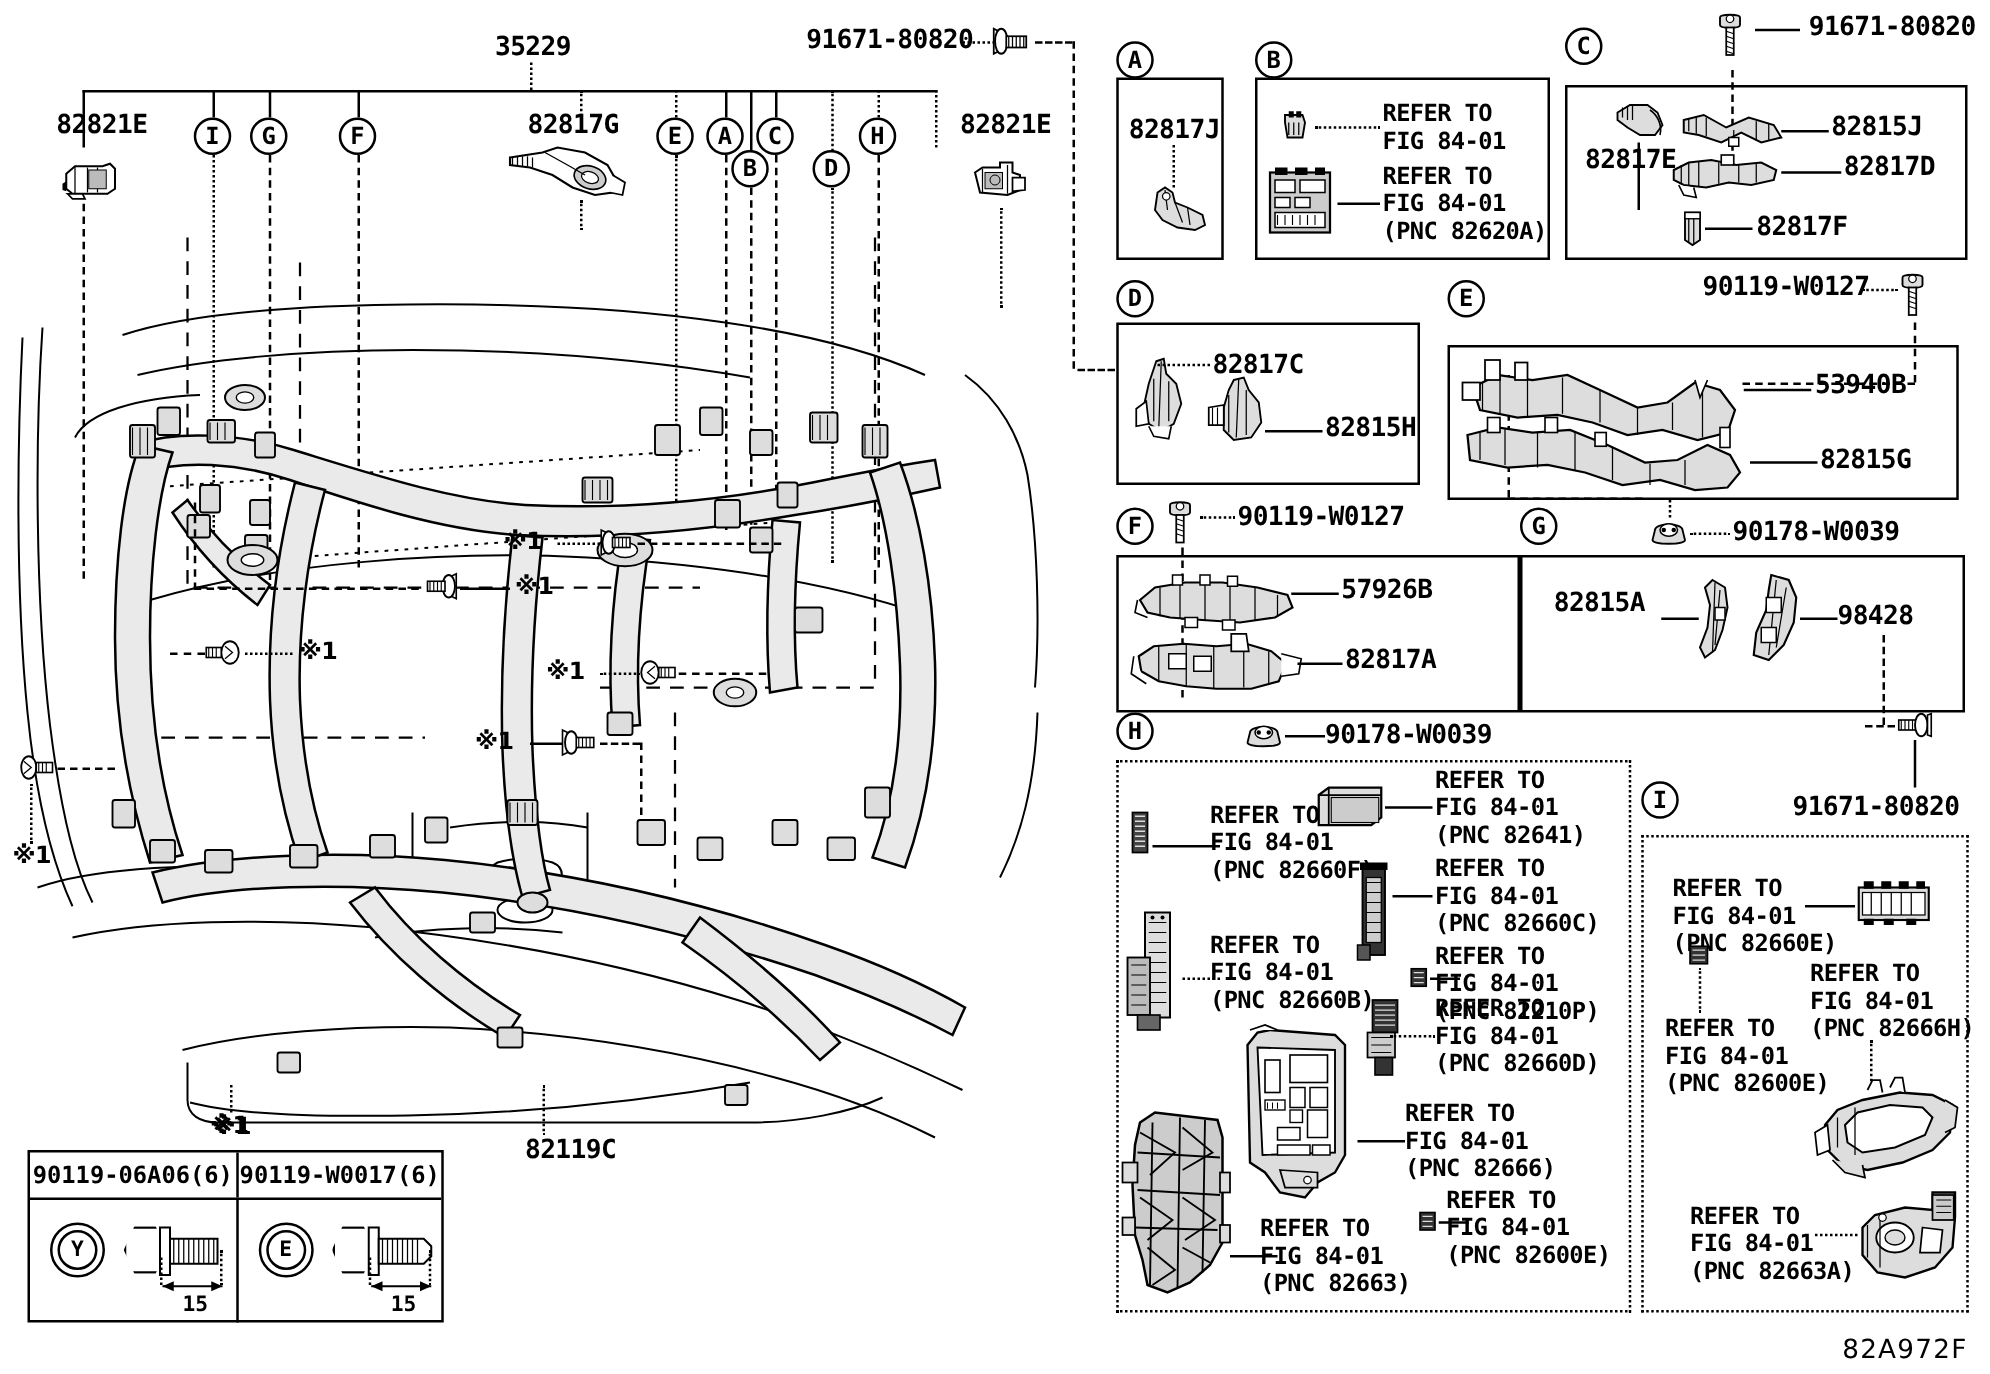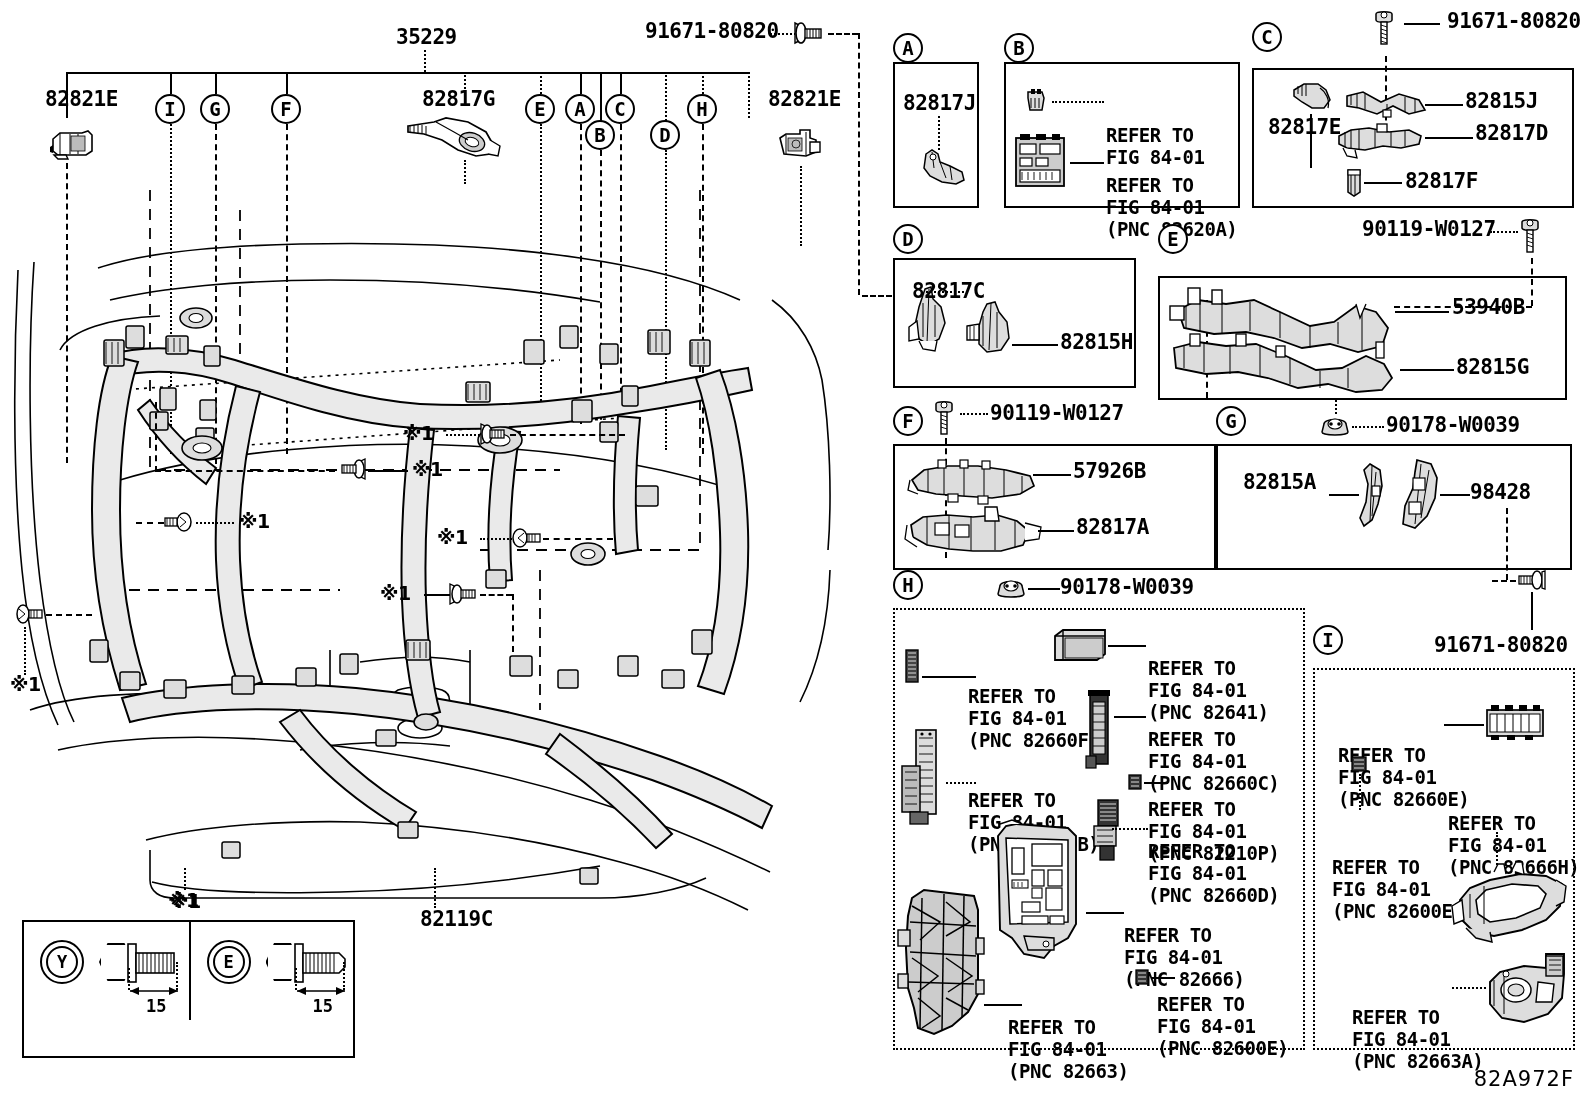--- a/index.html
+++ b/index.html
@@ -20,21 +20,21 @@
     position: absolute;
     font-family: "DejaVu Sans Mono", monospace;
     font-weight: bold;
     letter-spacing: -0.5px;
     white-space: nowrap;
     line-height: 1.12;
     color: #000;
   }
   .pn { font-size: 21px; }
   .pn-sm { font-size: 19px; }
-  .refer { font-size: 19px; line-height: 1.16; margin-top: 44px; }
+  .refer { font-size: 19px; line-height: 1.16; }
 
   
   .circ {
     position: absolute;
     width: 30px; height: 30px;
     border: 2.2px solid #000;
     border-radius: 50%;
     background: #fff;
     font-family: "DejaVu Sans Mono", monospace;
     font-size: 19px; font-weight: bold;
@@ -412,20 +412,24 @@
 
   <div class="lbl pn-sm star" style="left:168px;top:890px;">※1</div>
   <div class="dot-v" style="left:184px;top:868px;height:22px;"></div>
 
   <div class="dot-v" style="left:434px;top:868px;height:40px;"></div>
   <div class="lbl pn" style="left:420px;top:908px;">82119C</div>
 
   <div class="lbl pn-sm star" style="left:170px;top:891px;">※1</div>
 
   <div class="legend" style="left:22px;top:920px;width:333px;height:138px;">
+    <div class="row1">
+      <div class="cell">90119-06A06(6)</div>
+      <div class="cell">90119-W0017(6)</div>
+    </div>
     <div class="row2">
       <div class="cell">
         <div class="boltcode" style="position:absolute;left:16px;top:18px;">
           <span>Y</span>
         </div>
         <div class="hexw" style="position:absolute;left:70px;top:18px;">
           <div class="hex"></div>
         </div>
         <div class="art" style="left:104px;top:20px;">
           <svg width="56" height="42" viewBox="0 0 56 42">
@@ -577,21 +581,21 @@
   <div class="panel" style="left:893px;top:258px;width:243px;height:130px;"></div>
   <div class="art" style="left:905px;top:285px;">
     <svg width="50" height="68" viewBox="0 0 50 68">
       <path d="M20 4 L26 2 L28 14 L36 22 L40 38 L34 54 L24 60 L14 54 L10 40 L14 22 Z" fill="#ddd" stroke="#000" stroke-width="1.5"></path>
       <path d="M24 4 L22 58 M18 18 L18 52 M30 20 L30 52" stroke="#000" stroke-width="1"></path>
       <path d="M4 42 L12 36 L14 54 L4 56 Z" fill="#fff" stroke="#000" stroke-width="1.4"></path>
       <path d="M14 56 L18 64 L30 66 L32 56" fill="#fff" stroke="#000" stroke-width="1.3"></path>
     </svg>
   </div>
   <div class="dot-h" style="left:926px;top:291px;width:42px;"></div>
-  <div class="lbl pn" style="left:912px;top:280px;text-align:right;">82817C</div>
+  <div class="lbl pn" style="left:970px;top:280px;text-align:right;">82817C</div>
 
   <div class="art" style="left:965px;top:300px;">
     <svg width="56" height="56" viewBox="0 0 56 56">
       <path d="M22 4 L30 2 L34 12 L42 22 L44 38 L36 50 L22 52 L14 44 L14 26 L18 12 Z" fill="#ddd" stroke="#000" stroke-width="1.5"></path>
       <path d="M26 3 L24 50 M32 12 L32 48 M18 16 L18 46" stroke="#000" stroke-width="1"></path>
       <path d="M2 26 L14 24 L14 40 L2 40 Z" fill="#fff" stroke="#000" stroke-width="1.4"></path>
       <path d="M5 26 L5 40 M9 26 L9 40" stroke="#000" stroke-width="0.9"></path>
     </svg>
   </div>
   <div class="ln h1" style="left:1012px;top:344px;width:46px;"></div>

